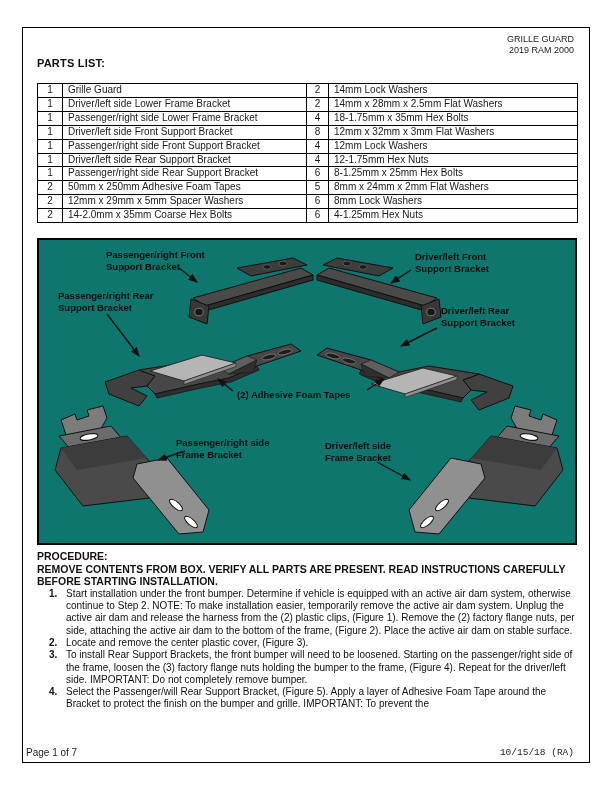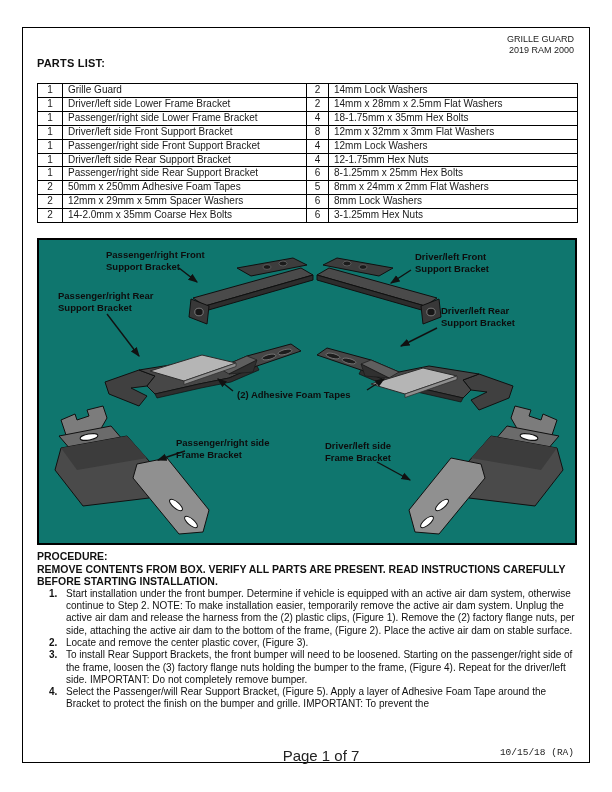--- a/index.html
+++ b/index.html
@@ -42,22 +42,22 @@
   .procedure{
     position:absolute;top:522px;left:14px;width:541px;
     font-size:10px;line-height:12.3px;color:#111;
   }
   .proc-title,.proc-warning{font-weight:bold;font-size:10.5px;line-height:12.6px;}
   .step{display:flex;}
   .step-num{font-weight:bold;flex:none;width:17px;margin-left:12px;}
   .step-body{flex:1;}
   .step-body b{font-weight:normal;}
   .footer-page{
-    position:absolute;top:719px;left:15px;width:100%;text-align:center;
-    font-size:15px;color:#222;
+    position:absolute;top:719px;left:3px;width:100%;text-align:left;
+    font-size:10px;color:#222;
   }
   .footer-date{
     position:absolute;top:719px;right:15px;font-size:9.5px;color:#222;font-family:Liberation Mono, monospace;
   }
 </style>
 </head>
 <body>
 
 <div class="page">
 
@@ -127,21 +127,21 @@
         <tr>
           <td class="qty">2</td>
           <td class="desc">12mm x 29mm x 5mm Spacer Washers</td>
           <td class="qty">6</td>
           <td class="desc">8mm Lock Washers</td>
         </tr>
         <tr>
           <td class="qty">2</td>
           <td class="desc">14-2.0mm x 35mm Coarse Hex Bolts</td>
           <td class="qty">6</td>
-          <td class="desc">3-1.25mm Hex Nuts</td>
+          <td class="desc">4-1.25mm Hex Nuts</td>
         </tr>
       </tbody>
   </table>
 
   <div class="diagram">
     <svg width="536" height="303" viewBox="0 0 536 303" xmlns="http://www.w3.org/2000/svg">
       <defs>
         <marker id="ah" viewBox="0 0 8 6" refX="7" refY="3" markerWidth="7" markerHeight="6" orient="auto">
           <path d="M0,0 L8,3 L0,6 Z" fill="#111"></path>
         </marker>

